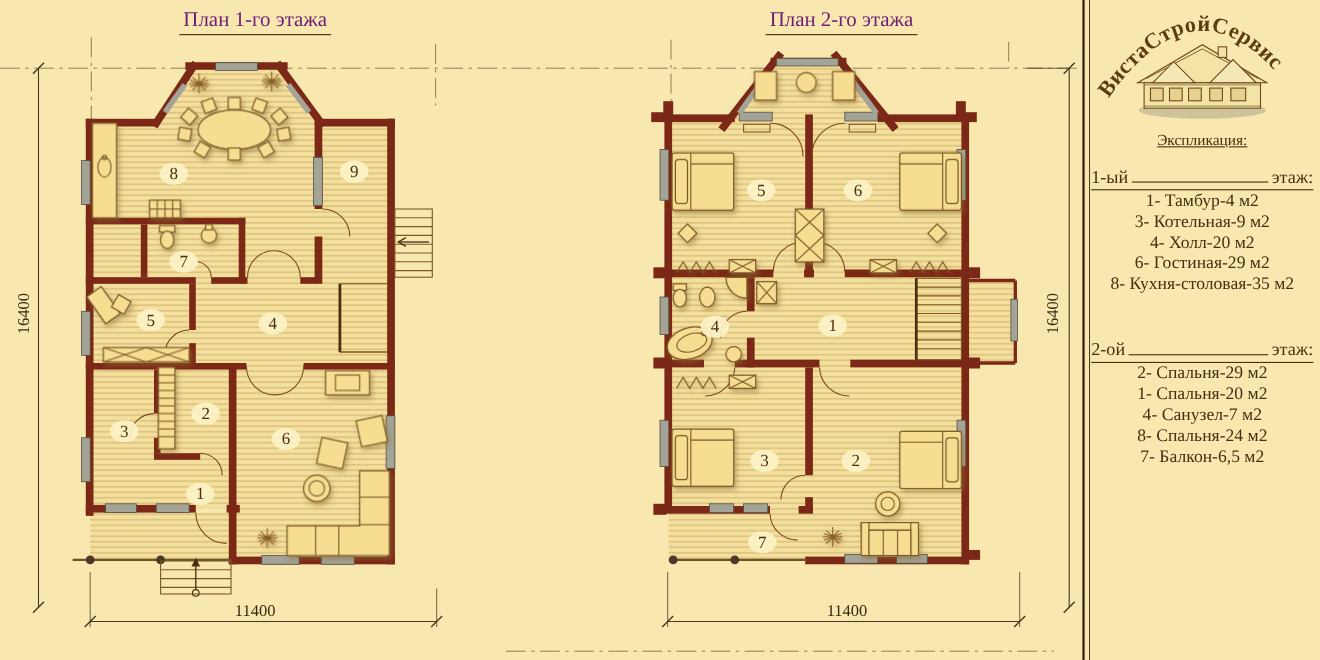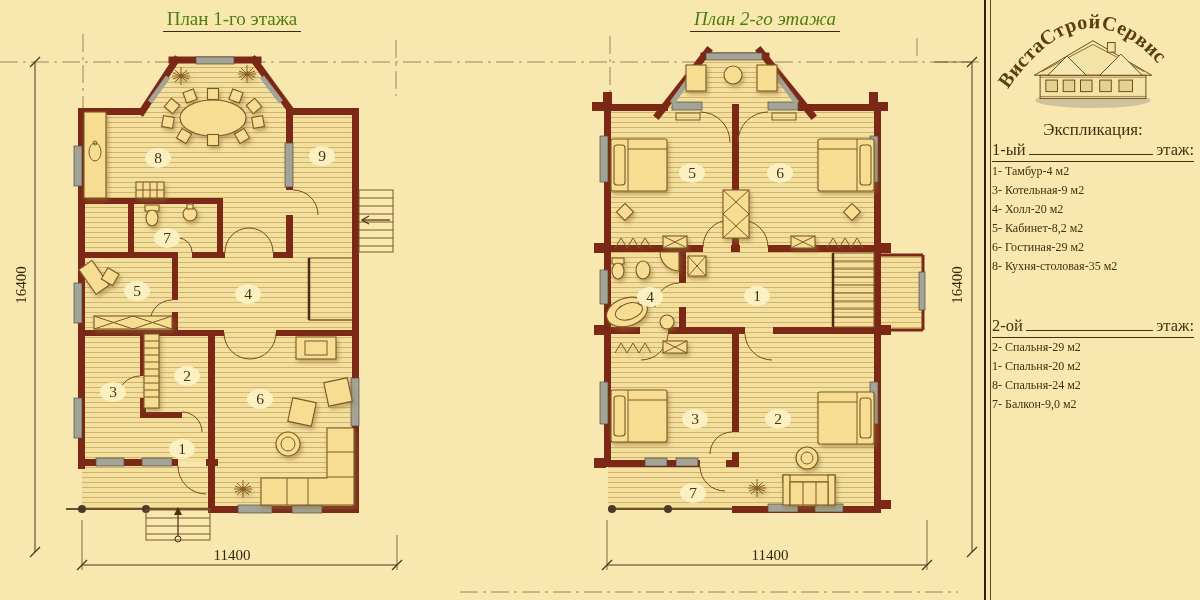--- a/index.html
+++ b/index.html
@@ -15,32 +15,32 @@
   .furnl{stroke:#7b5926;stroke-width:1;fill:none;}
   .door{stroke:#7c4a20;stroke-width:1;fill:none;}
   .edge{stroke:#6a5426;stroke-width:2;fill:none;}
   .dim{stroke:#46381e;stroke-width:1;fill:none;}
   .dimx{stroke:#46381e;stroke-width:.7;}
   .tick{stroke:#46381e;stroke-width:1.3;}
   .dimt{font:15px "Liberation Serif",serif;fill:#36280f;}
   .rnum{font:15.5px "Liberation Serif",serif;fill:#4a3010;text-anchor:middle;}
   .halo{fill:#fcf2c6;opacity:.92;}
   .axis{stroke:#8f7c4e;stroke-width:.9;fill:none;stroke-dasharray:18 5 3 5;}
-  .plan-title{position:absolute;top:8px;text-align:center;color:#4d7c0f;font-size:19px;}
+  .plan-title{position:absolute;top:8px;text-align:center;color:#701a75;font-size:19px;}
   .plan-title span{border-bottom:1.2px solid #3c2a10;padding:0 4px 2px 4px;}
   #t1{left:132px;width:200px;}
-  #t2{left:665px;width:200px;font-style:italic;}
+  #t2{left:665px;width:200px;}
   .legend{position:absolute;left:992px;top:0;width:202px;height:600px;color:#42300e;}
   .brandtxt{font:bold 21px "Liberation Serif",serif;fill:#5c3d12;letter-spacing:.5px;}
-  .heading{text-align:center;font-size:17px;margin-top:2px;}
+  .heading{text-align:center;font-size:14px;margin-top:2px;text-decoration:underline;}
   .floor-header{display:flex;align-items:baseline;font-size:16.5px;
     border-bottom:1.5px solid #42300e;padding-bottom:1px;}
-  .fh1{} .fh2{margin-top:40px;}
+  .fh1{margin-top:14px;} .fh2{margin-top:40px;}
   .leader{flex:1;border-bottom:1.2px solid #42300e;margin:0 3px 3px 3px;}
-  .lrow{display:flex;justify-content:flex-start;font-size:12px;line-height:19px;}
+  .lrow{display:flex;justify-content:center;font-size:16px;line-height:19px;}
 </style>
 </head>
 <body>
 
 <div id="app">
 
 <svg id="plansvg" width="1200" height="600" viewBox="0 0 1200 600">
   <defs>
     <pattern id="fh" width="6" height="5" patternUnits="userSpaceOnUse">
       <rect width="6" height="5" fill="#f4e09e"></rect>
@@ -517,24 +517,20 @@
         </div>
     <div class="lrow">
           <span>3- Котельная</span>
           <span>-9 м2</span>
         </div>
     <div class="lrow">
           <span>4- Холл</span>
           <span>-20 м2</span>
         </div>
     <div class="lrow">
-          <span>5- Кабинет</span>
-          <span>-8,2 м2</span>
-        </div>
-    <div class="lrow">
           <span>6- Гостиная</span>
           <span>-29 м2</span>
         </div>
     <div class="lrow">
           <span>8- Кухня-столовая</span>
           <span>-35 м2</span>
         </div>
   </div>
 
   <div class="floor-header fh2">
@@ -545,23 +541,27 @@
   <div>
     <div class="lrow">
           <span>2- Спальня</span>
           <span>-29 м2</span>
         </div>
     <div class="lrow">
           <span>1- Спальня</span>
           <span>-20 м2</span>
         </div>
     <div class="lrow">
+          <span>4- Санузел</span>
+          <span>-7 м2</span>
+        </div>
+    <div class="lrow">
           <span>8- Спальня</span>
           <span>-24 м2</span>
         </div>
     <div class="lrow">
           <span>7- Балкон</span>
-          <span>-9,0 м2</span>
+          <span>-6,5 м2</span>
         </div>
   </div>
 </div>
 
 </div>
 
 </body></html>

